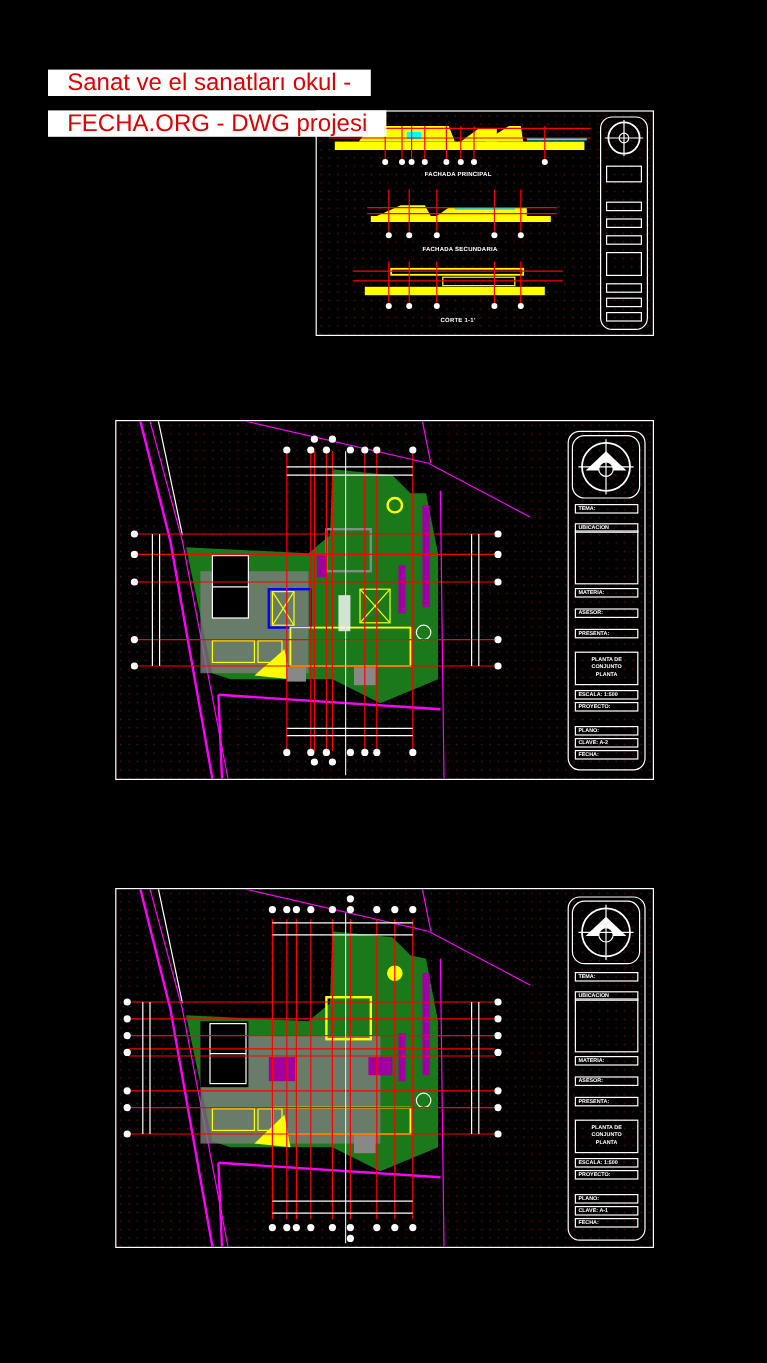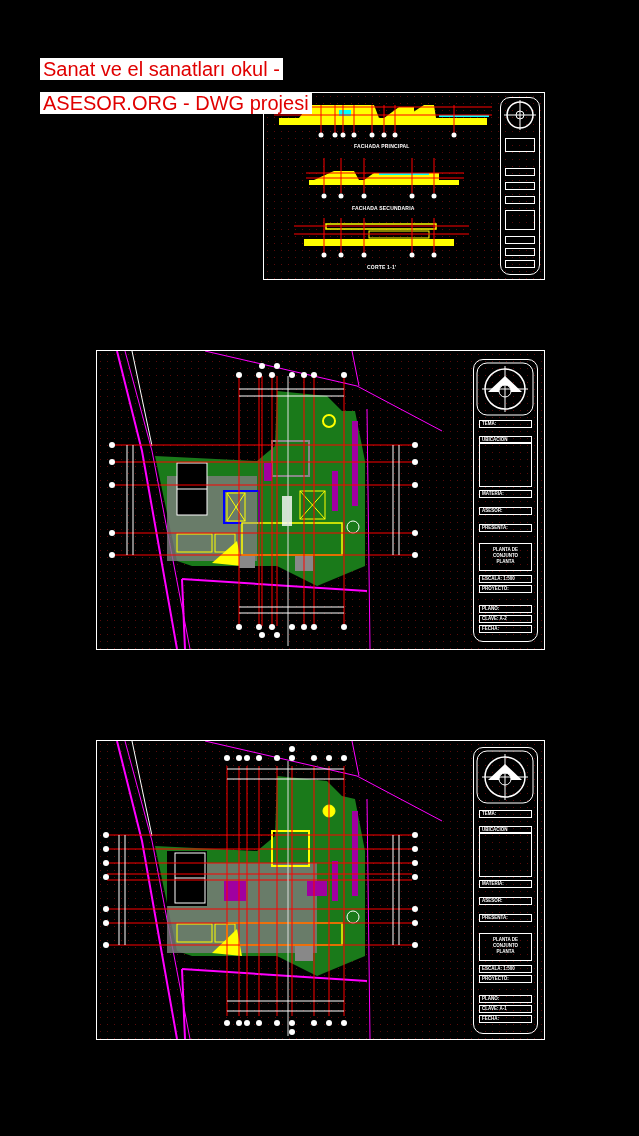--- a/index.html
+++ b/index.html
@@ -2,21 +2,21 @@
 <html><head>
 <meta charset="utf-8">
 <style>
   html, body { margin: 0; padding: 0; }
   body {
     width: 639px; height: 1136px; background: #000; position: relative; overflow: hidden;
     font-family: "Liberation Sans", sans-serif;
   }
   .title-line {
     position: absolute; left: 40px; background: #fff; color: #e00000;
-    font-size: 20px; line-height: 22px; padding: 0 3px; white-space: nowrap; z-index: 5;
+    font-size: 20px; line-height: 22px; padding: 0 16px; white-space: nowrap; z-index: 5;
     font-family: "Liberation Sans", sans-serif;
   }
   .sheet {
     position: absolute; border: 1px solid #fff; background-color: #000;
     background-image: radial-gradient(circle, #5a0a0a 0.6px, transparent 0.9px);
     background-size: 7px 7px;
   }
   .sheet svg { position: absolute; left: 0; top: 0; }
   .dwg-label {
     position: absolute; color: #fff; font-size: 5px; font-weight: bold; letter-spacing: 0.2px;
@@ -28,21 +28,21 @@
   .tb-field {
     position: absolute; left: 5px; right: 5px; border: 1px solid #fff; color: #fff;
     font-size: 4.5px; font-weight: bold; line-height: 6px; padding-left: 2px; box-sizing: border-box;
     white-space: nowrap; overflow: hidden; font-family: "Liberation Sans", sans-serif;
   }
 </style>
 </head>
 <body>
 
 <div class="title-line" style="top:58px;">Sanat ve el sanatları okul -</div>
-<div class="title-line" style="top:92px;">ASESOR.ORG - DWG projesi</div>
+<div class="title-line" style="top:92px;">FECHA.ORG - DWG projesi</div>
 
 <div class="sheet" style="left:263px; top:92px; width:280px; height:186px;">
   <svg width="280" height="186">
 
     <rect x="15" y="25" width="208" height="7" fill="#ffff00"></rect>
     <polygon points="35,25 45,12 110,12 115,25" fill="#ffff00"></polygon>
     <polygon points="120,25 135,14 150,14 150,25" fill="#ffff00"></polygon>
     <polygon points="140,25 160,12 170,12 172,25" fill="#ffff00"></polygon>
     <rect x="75" y="17" width="12" height="6" fill="#00ffff"></rect>
     <rect x="175" y="22" width="50" height="2" fill="#00ffff"></rect>

